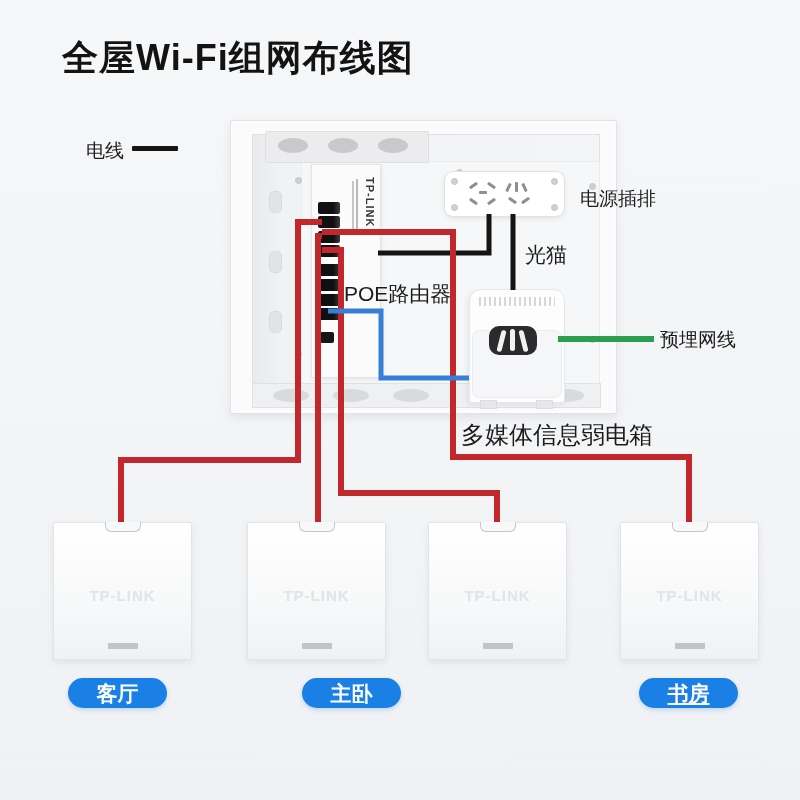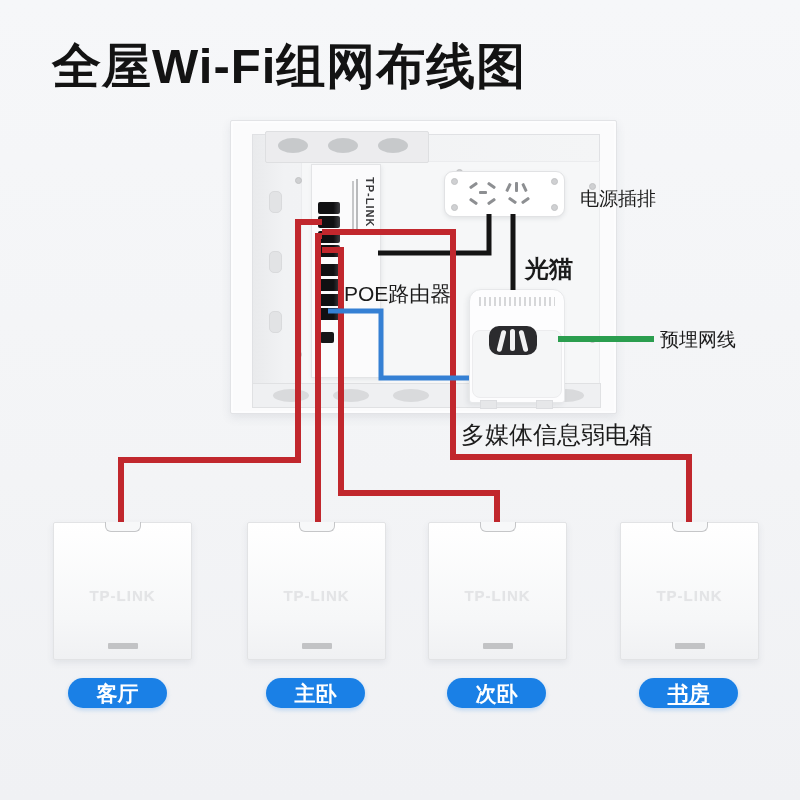--- a/index.html
+++ b/index.html
@@ -1,20 +1,20 @@
 <!DOCTYPE html>
 <html><head>
 <meta charset="utf-8">
 <style>
   html,body{margin:0;padding:0;}
   body{width:800px;height:800px;background:#f4f5f7;font-family:"Liberation Sans","DejaVu Sans",sans-serif;overflow:hidden;}
   .stage{position:relative;width:800px;height:800px;background:linear-gradient(180deg,#f6f7f9 0%,#f3f4f6 60%,#f0f1f4 100%);}
 
   
-  .title{position:absolute;left:52px;top:34px;font-size:49px;font-weight:700;color:#131313;letter-spacing:1px;white-space:nowrap;}
+  .title{position:absolute;left:62px;top:34px;font-size:36px;font-weight:700;color:#131313;letter-spacing:1px;white-space:nowrap;}
 
   
   .legend{position:absolute;left:30px;top:136px;}
   .legend-row{position:relative;height:30px;width:150px;}
   .legend-label{position:absolute;right:56px;top:2px;font-size:19px;color:#1c1c1c;font-weight:500;white-space:nowrap;}
   .legend-line{position:absolute;left:102px;top:10px;width:46px;height:5px;border-radius:1px;}
 
   
   .box{position:absolute;left:230px;top:120px;width:385px;height:292px;background:#fbfbfc;border:1px solid #e2e3e6;border-radius:2px;box-shadow:0 4px 10px rgba(80,90,110,0.10),inset 0 0 0 2px #fdfdfe;}
   .cavity{position:absolute;left:21px;top:13px;width:346px;height:263px;background:linear-gradient(90deg,#e9eaec 0%,#f1f2f4 9%,#f4f5f6 100%);border:1px solid #e0e1e4;}
@@ -44,21 +44,21 @@
   .slat{position:absolute;width:5px;height:22px;background:#f2f2f3;border-radius:3px;}
   .foot{position:absolute;top:110px;width:15px;height:7px;background:#e6e7e9;border:1px solid #dcdde0;}
 
   
   svg.wires{position:absolute;left:0;top:0;z-index:2;pointer-events:none;}
   svg.wires path{fill:none;}
 
   
   .lbl{position:absolute;z-index:4;color:#1b1b1b;font-weight:500;white-space:nowrap;}
   .lbl-power{left:580px;top:186px;font-size:19px;}
-  .lbl-modem{left:525px;top:253px;font-size:24px;font-weight:bold;}
+  .lbl-modem{left:525px;top:241px;font-size:21px;}
   .lbl-router{left:344px;top:280px;font-size:21px;}
   .lbl-fiber{left:660px;top:327px;font-size:19px;}
   .lbl-box{left:461px;top:419px;font-size:24px;}
 
   
   .panel{position:absolute;top:522px;width:137px;height:136px;z-index:3;background:linear-gradient(180deg,#ffffff 0%,#f6f7f8 70%,#f0f1f3 100%);border:1px solid #e2e3e5;border-radius:2px;box-shadow:0 3px 7px rgba(70,80,100,0.09);}
   .panel-tab{position:absolute;left:50%;top:-1px;transform:translateX(-50%);width:34px;height:9px;background:#f7f8f9;border:1px solid #c5c6c8;border-top:none;border-radius:0 0 6px 6px;}
   .panel-brand{position:absolute;left:0;right:0;top:64px;text-align:center;font-size:15px;font-weight:700;letter-spacing:1px;color:#e3e4e6;text-shadow:0 0 1px #eceded;}
   .panel-bar{position:absolute;left:50%;bottom:10px;transform:translateX(-50%);width:30px;height:6px;background:#c2c3c5;border-radius:1px;}
   .p1{left:53px;} .p2{left:247px;} .p3{left:428px;} .p4{left:620px;}
@@ -68,20 +68,24 @@
   .b1{left:68px;} .b2{left:266px;} .b3{left:447px;} .b4{left:639px;}
 </style>
 </head>
 <body>
 
 <div class="stage">
 
   <div class="title">全屋Wi-Fi组网布线图</div>
 
   <div class="legend">
+    <div class="legend-row">
+      <span class="legend-label">电线</span>
+      <span class="legend-line" style="background-color: rgb(20, 20, 20);"></span>
+    </div>
   </div>
 
   <div class="box">
     <div class="cavity"></div>
     <div class="back-plate"></div>
 
     <div class="top-rail">
       <span class="oval" style="left:12px;top:6px;width:30px;height:15px;"></span>
       <span class="oval" style="left:62px;top:6px;width:30px;height:15px;"></span>
       <span class="oval" style="left:112px;top:6px;width:30px;height:15px;"></span>
@@ -186,17 +190,16 @@
     <span class="panel-brand">TP-LINK</span>
     <span class="panel-bar"></span>
   </div>
   <div class="panel p4">
     <span class="panel-tab"></span>
     <span class="panel-brand">TP-LINK</span>
     <span class="panel-bar"></span>
   </div>
 
   <button class="room-btn b1" style="background-color: rgb(26, 128, 230);">客厅</button>
-  <button class="room-btn b2" style="background-color: rgb(26, 128, 230);">主卧</button>
-  <button class="room-btn b3" style="background-color: rgb(26, 128, 230);">次卧</button>
+  <button class="room-btn b2" style="background-color: rgb(26, 128, 230); margin-left: 36px;">主卧</button>
   <button class="room-btn b4" style="background-color: rgb(26, 128, 230); text-decoration: underline;">书房</button>
 
 </div>
 
 </body></html>

